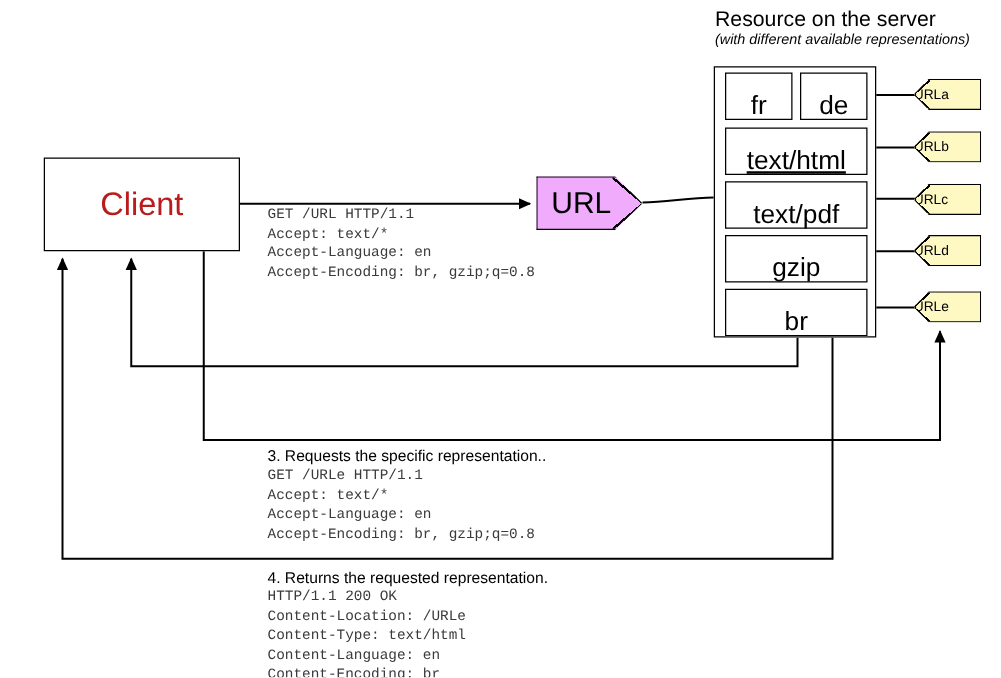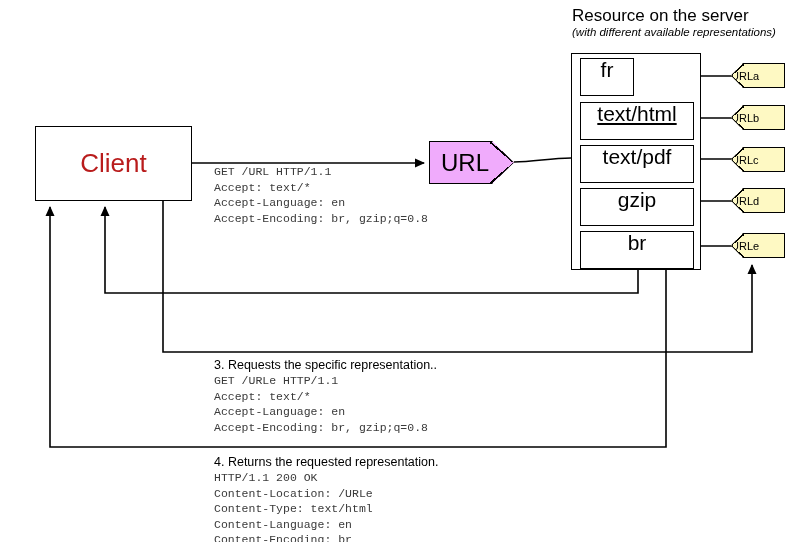--- a/index.html
+++ b/index.html
@@ -48,21 +48,21 @@
     background: #ffffff;
     box-sizing: border-box;
     position: absolute;
   }
   .rep-box {
     position: absolute;
     box-sizing: border-box;
     border: 1.6px solid #000000;
     background: #ffffff;
     display: flex;
-    align-items: flex-start;
+    align-items: flex-end;
     justify-content: center;
     font-size: 21px;
     color: #000;
     line-height: 1;
   }
   #rep-fr   { left: 580px; top: 58px;  width: 54px; height: 38px; }
   #rep-de   { left: 640px; top: 58px;  width: 54px; height: 38px; }
   #rep-html { left: 580px; top: 102px; width: 114px; height: 38px; text-decoration: underline; }
   #rep-pdf  { left: 580px; top: 145px; width: 114px; height: 38px; }
   #rep-gzip { left: 580px; top: 188px; width: 114px; height: 38px; }
@@ -215,20 +215,23 @@
 
   <div id="url-center">
     <span>URL</span>
   </div>
 
   <div id="resource-container"></div>
 
   <div class="rep-box" id="rep-fr">
     <span>fr</span>
   </div>
+  <div class="rep-box" id="rep-de">
+    <span>de</span>
+  </div>
   <div class="rep-box" id="rep-html">
     <span>text/html</span>
   </div>
   <div class="rep-box" id="rep-pdf">
     <span>text/pdf</span>
   </div>
   <div class="rep-box" id="rep-gzip">
     <span>gzip</span>
   </div>
   <div class="rep-box" id="rep-br">

